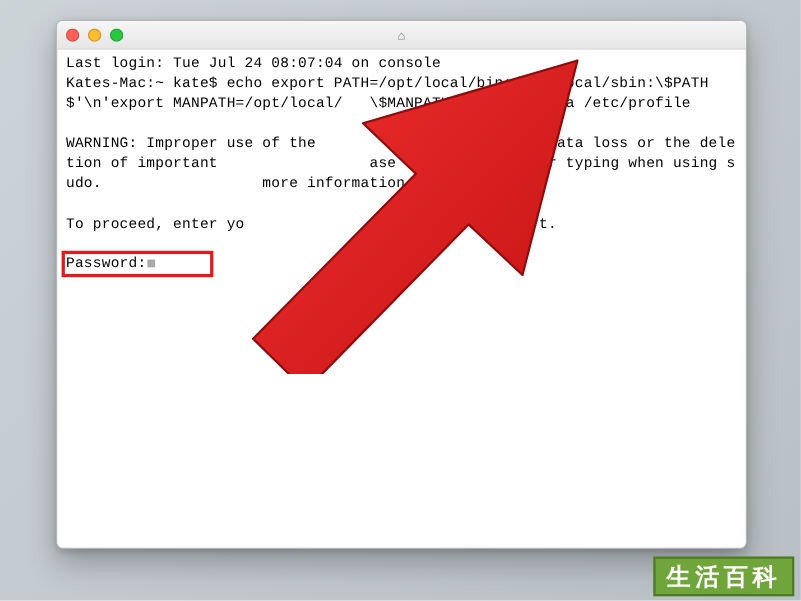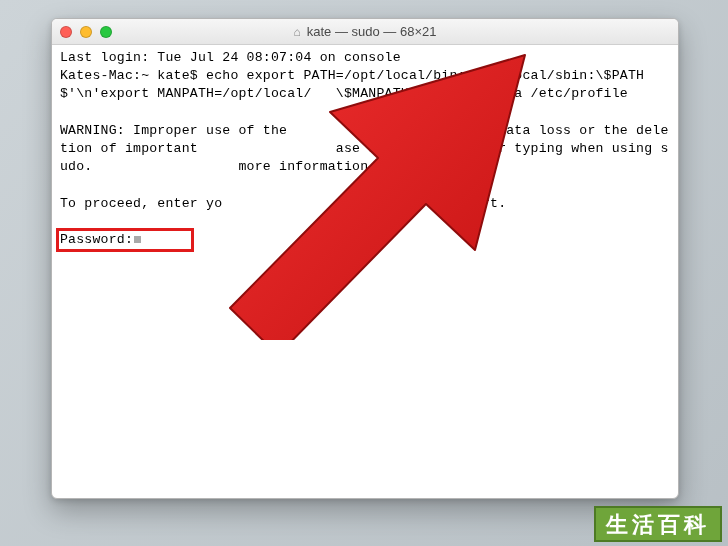--- a/index.html
+++ b/index.html
@@ -138,21 +138,20 @@
 
 <div class="window">
   <div class="titlebar">
     <div class="traffic">
       <div class="tl red"></div>
       <div class="tl yellow"></div>
       <div class="tl green"></div>
     </div>
     <div class="title-center">
       <span class="home-icon">⌂</span>
-      <span>kate — sudo — 68×21</span>
     </div>
   </div>
   <div class="term"><span>Last login: Tue Jul 24 08:07:04 on console</span>
 <span>Kates-Mac:~ kate$ echo export PATH=/opt/local/bin:/opt/local/sbin:\$PATH$'\n'export MANPATH=/opt/local/   \$MANPATH | sudo tee -a /etc/profile</span>
 <span class="blank"></span><span>WARNING: Improper use of the                     d to data loss or the deletion of important                 ase double-check your typing when using sudo.                  more information.</span>
 <span class="blank"></span><span>To proceed, enter yo                        C to abort.</span>
 <span class="blank"></span><span class="pw-row"><span class="pw-highlight"></span><span>Password:</span><span class="key-dot"></span></span></div>
 </div>
 
 <svg class="arrow" viewBox="0 0 320 290">

